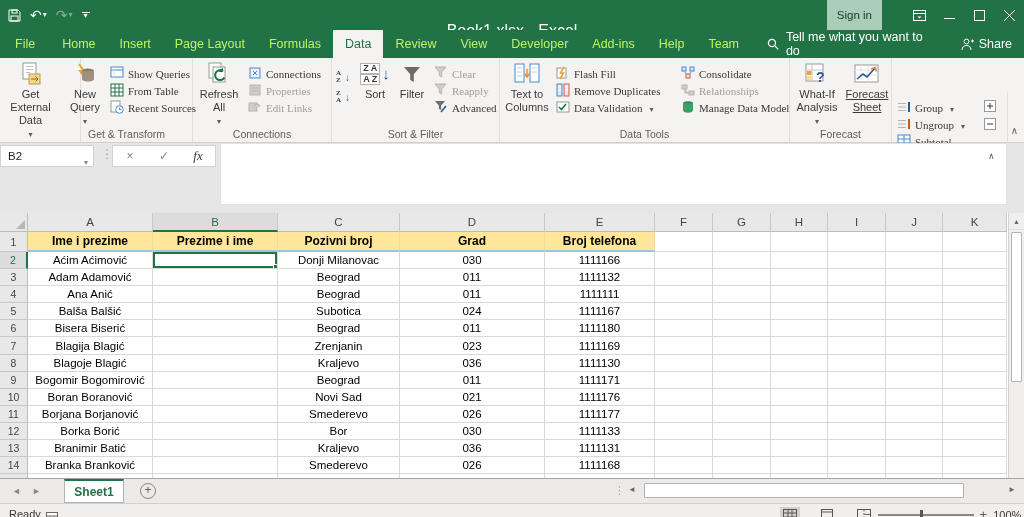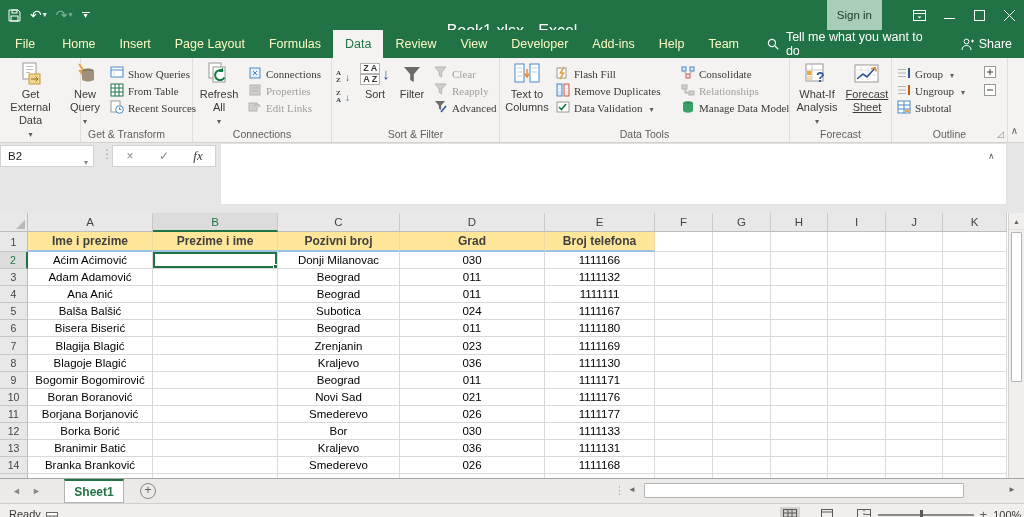--- a/index.html
+++ b/index.html
@@ -15,21 +15,21 @@
   .qat .mini{font-size:8px;margin-left:1px;opacity:.9;}
   .wtitle{position:absolute;left:312px;width:400px;top:16px;height:30px;line-height:30px;text-align:center;
           font-size:16px;color:#fff;white-space:nowrap;}
   .winright{position:absolute;right:0;top:0;height:30px;display:flex;align-items:center;}
   .signin{background:#a9cdb9;color:#143d26;font-size:11.5px;padding:13px 10px;border-radius:2px;margin-right:22px;}
   .wbtn{width:30px;height:30px;display:flex;align-items:center;justify-content:center;color:#fff;font-size:12px;}
   .wbtn svg{display:block;}
 
   
   .tabrow{position:absolute;left:0;top:30px;width:1024px;height:28px;background:#217346;display:flex;align-items:stretch;}
-  .rtab{color:#fef9c3;font-size:12.5px;line-height:28px;padding:0 12px;white-space:nowrap;}
+  .rtab{color:#bef264;font-size:12.5px;line-height:28px;padding:0 12px;white-space:nowrap;}
   .rtab.file{padding:0 15px;}
   .rtab.active{background:#f4f3f2;color:#217346;}
   .tellme{display:flex;align-items:center;gap:7px;color:#fff;font-size:12.5px;padding:0 10px;margin-left:6px;}
   .sharebox{margin-left:auto;display:flex;align-items:center;gap:5px;color:#fff;font-size:12.5px;padding:0 12px;}
 
   
   .ribbon{position:absolute;left:0;top:58px;width:1024px;height:85px;background:#f4f3f2;border-bottom:1px solid #d2d0ce;}
   .rgroup{position:absolute;top:0;height:84px;border-right:1px solid #e1dfdd;}
   .glabel{position:absolute;left:0;right:0;bottom:2px;text-align:center;font-size:10.5px;color:#605e5c;white-space:nowrap;}
   .bigbtn{position:absolute;top:3px;display:flex;flex-direction:column;align-items:center;text-align:center;
@@ -70,21 +70,21 @@
   .tri{position:absolute;right:2px;bottom:2px;width:0;height:0;border-left:9px solid transparent;border-bottom:9px solid #bab8b6;}
   .colhead{background:#e8e8e8;border-right:1px solid #cac8c6;border-bottom:1px solid #bfbdbb;color:#444;
            font-size:11.5px;display:flex;align-items:center;justify-content:center;}
   .colhead.sel{background:#dcdcdc;border-bottom:2px solid #217346;color:#217346;}
   .gutter{background:#e8e8e8;border-right:1px solid #bfbdbb;border-bottom:1px solid #cac8c6;color:#444;
           font-size:10.5px;display:flex;align-items:center;justify-content:center;}
   .gutter.sel{background:#dcdcdc;border-right:2px solid #217346;color:#217346;}
   .cell{border-right:1px solid #d9d9d9;border-bottom:1px solid #d9d9d9;font-size:11.5px;color:#000;
         display:flex;align-items:center;justify-content:center;overflow:hidden;white-space:nowrap;}
   .hdr{background:#ffe699;border-right:1px solid #eed9a4;border-bottom:2px solid #9cc3e5;
-       font-weight:bold;color:#404040;font-size:12px;display:flex;align-items:center;justify-content:center;white-space:nowrap;}
+       font-weight:bold;color:#000000;font-size:12px;display:flex;align-items:center;justify-content:center;white-space:nowrap;}
   .cell.active{box-shadow:inset 0 0 0 2px #217346;position:relative;}
   .handle{position:absolute;right:-1px;bottom:-1px;width:5px;height:5px;background:#217346;border:1px solid #fff;}
 
   
   .vscroll{position:absolute;left:1008px;top:213px;width:16px;height:265px;background:#f0efed;border-left:1px solid #d4d2d0;}
   .vup{height:17px;display:flex;align-items:center;justify-content:center;font-size:7px;color:#6a6866;border-bottom:1px solid #e1dfdd;}
   .vthumb{position:absolute;left:2px;top:19px;width:11px;height:150px;background:#fff;border:1px solid #b5b3b1;border-radius:1px;}
 
   
   .sheetbar{position:absolute;left:0;top:478px;width:1024px;height:25px;background:#eceae8;border-top:1px solid #a8a6a4;}
@@ -459,21 +459,21 @@
               <path d="M1 8h23M1 13h23M7 3v17M14 3v17" stroke="#e3e1df"></path>
               <path d="M3 17l6-5 4 3 8-9" fill="none" stroke="#2b579a" stroke-width="1.6"></path>
               <path d="M17 7l4-1.5 1.5 4" fill="none" stroke="#e8883a" stroke-width="1.6"></path>
             </svg>
         </span>
         <span class="blabel">Forecast Sheet</span>
       </div>
       <div class="glabel">Forecast</div>
     </div>
 
-    <div class="rgroup" style="left:892px;width:116px;">
+    <div class="rgroup" style="left:892px;width:116px;margin-top:34px;">
       <div class="scol" style="left:4px;top:5px;width:80px;">
         <div class="sbtn">
           <span class="ic">
               <svg width="14" height="14">
                 <path d="M1 3.5h8M1 7h8M1 10.5h8" stroke="#b5b3b1"></path>
                 <path d="M12 2v10" stroke="#2b579a" stroke-width="2"></path>
               </svg>
             </span>
           <span>Group</span>
           <span class="car">▾</span>

